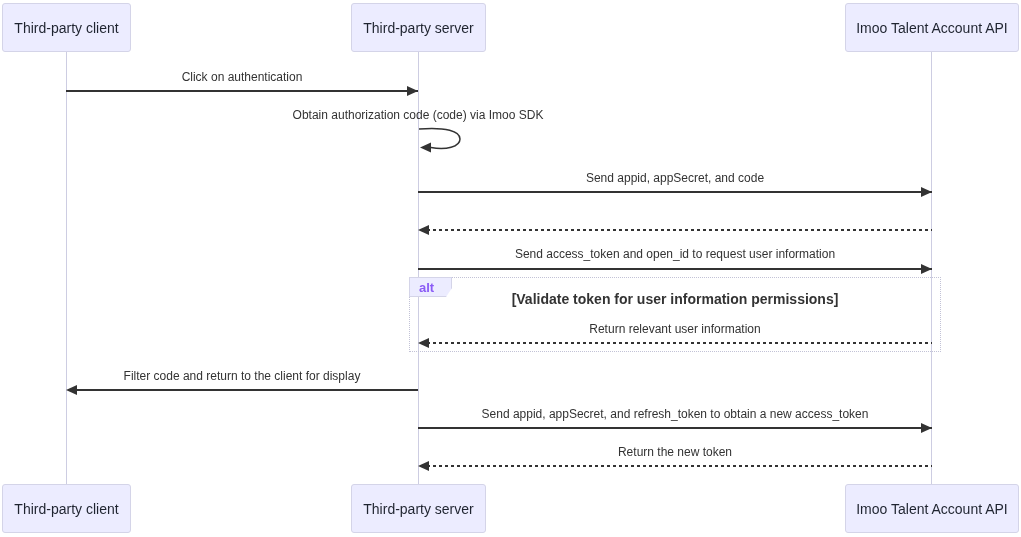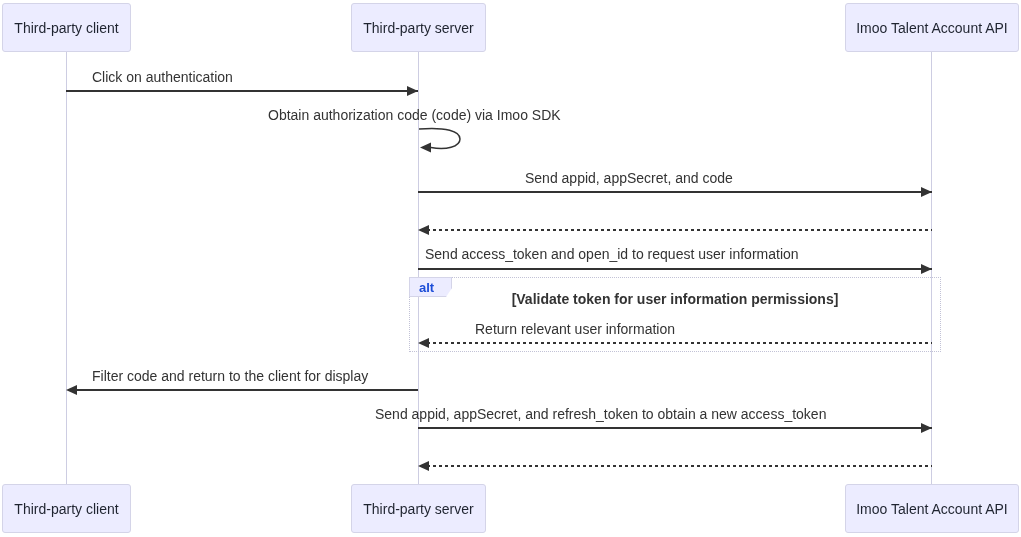--- a/index.html
+++ b/index.html
@@ -8,21 +8,21 @@
     position:relative; width:1021px; height:537px; background:#ffffff;
     font-family:"Liberation Sans", sans-serif; overflow:hidden;
   }
   .actor-box {
     position:absolute; background:#ECECFF; border:1px solid #d4d4e8;
     border-radius:3px; display:flex; align-items:center; justify-content:center;
     font-size:14px; color:#1f2430; box-sizing:border-box; text-align:center;
   }
   .lifeline { position:absolute; width:1px; background:#cdcde2; top:52px; height:432px; }
   .msg-label {
-    position:absolute; text-align:left; font-size:14px; color:#333333;
+    position:absolute; text-align:center; font-size:12px; color:#333333;
     white-space:nowrap; line-height:16px;
   }
   .line-solid { position:absolute; height:1.5px; background:#333333; }
   .line-dashed {
     position:absolute; height:1.5px;
     background:repeating-linear-gradient(90deg, #333333 0 3px, transparent 3px 6px);
   }
   .head-right {
     position:absolute; width:0; height:0;
     border-top:5px solid transparent; border-bottom:5px solid transparent;
@@ -34,21 +34,21 @@
     border-right:11px solid #333333;
   }
   .alt-frame {
     position:absolute; left:409px; top:277px; width:532px; height:75px;
     border:1px dotted #c2c2d6; box-sizing:border-box;
   }
   .alt-label {
     position:absolute; left:409px; top:277px; width:43px; height:20px;
     background:#ECECFF; border:1px solid #d4d4e8; box-sizing:border-box;
     clip-path:polygon(0 0, 100% 0, 100% 55%, 86% 100%, 0 100%);
-    font-size:13px; font-weight:bold; color:#1d4ed8;
+    font-size:13px; font-weight:bold; color:#8b5cf6;
     display:flex; align-items:center; padding-left:9px;
   }
   .alt-condition {
     position:absolute; left:475px; top:291px; width:400px; text-align:center;
     font-size:14px; font-weight:bold; color:#333333; white-space:nowrap;
   }
   .self-loop { position:absolute; left:418px; top:126px; overflow:visible; }
 </style>
 </head>
 <body>
@@ -93,20 +93,21 @@
   <div class="head-left" style="left:418px; top:338px;"></div>
 
   <div class="msg-label" style="left:92px; top:368px; width:300px;">Filter code and return to the client for display</div>
   <div class="line-solid" style="left:69px; top:389px; width:349px;"></div>
   <div class="head-left" style="left:66px; top:385px;"></div>
 
   <div class="msg-label" style="left:375px; top:406px; width:600px;">Send appid, appSecret, and refresh_token to obtain a new access_token</div>
   <div class="line-solid" style="left:418px; top:427px; width:514px;"></div>
   <div class="head-right" style="left:921px; top:423px;"></div>
 
+  <div class="msg-label" style="left:475px; top:444px; width:400px;">Return the new token</div>
   <div class="line-dashed" style="left:421px; top:465px; width:511px;"></div>
   <div class="head-left" style="left:418px; top:461px;"></div>
 
   <div class="actor-box" style="left:2px; top:484px; width:129px; height:49px;">Third-party client</div>
   <div class="actor-box" style="left:351px; top:484px; width:135px; height:49px;">Third-party server</div>
   <div class="actor-box" style="left:845px; top:484px; width:174px; height:49px;">Imoo Talent Account API</div>
 
 </div>
 
 </body></html>

